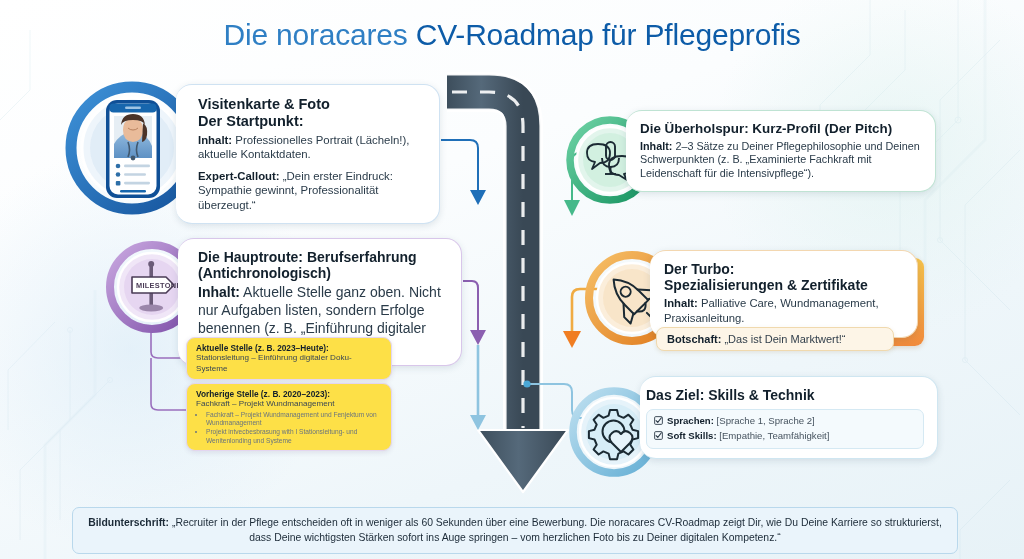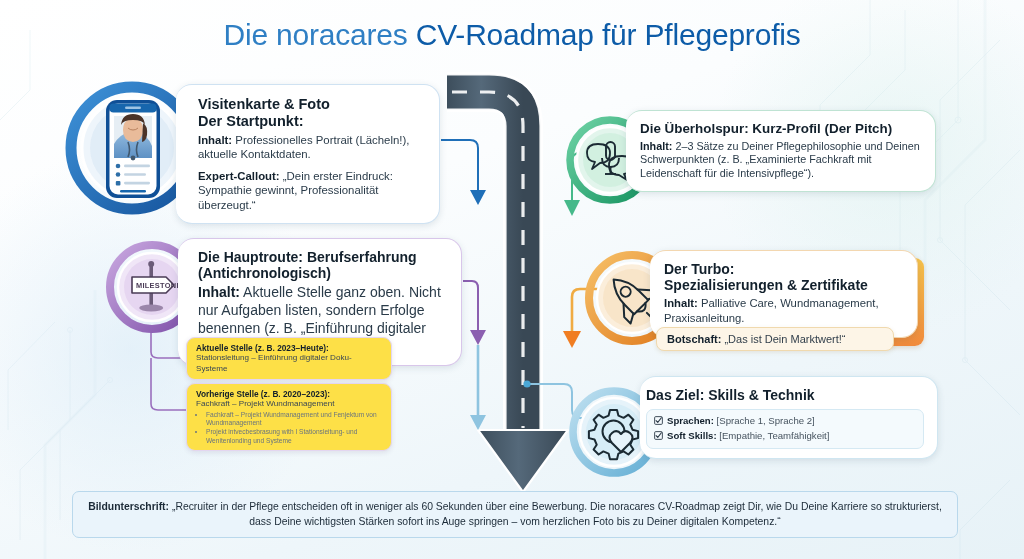--- a/index.html
+++ b/index.html
@@ -88,21 +88,21 @@
     padding:4px 7px 5px 7px;}
   .chk-row{display:flex;align-items:flex-start;gap:4px;font-size:9.6px;line-height:1.42;color:#2d3b48;}
   .chk-row .lbl{font-weight:700;color:#12202c;}
   .chk-row .val{color:#46535f;}
   .chk-box{flex:0 0 auto;margin-top:1px;}
 
   
   .iconwrap{position:absolute;}
 
   
-  #caption{position:absolute;left:72px;top:491px;width:886px;box-sizing:border-box;
+  #caption{position:absolute;left:72px;top:507px;width:886px;box-sizing:border-box;
     background:#eaf4fb;border:1.3px solid #b9d8ec;border-radius:7px;
     padding:7px 14px 8px 14px;text-align:center;font-size:10.4px;line-height:1.45;color:#1b2a37;}
   #caption b{font-weight:700;}
 </style>
 </head>
 <body>
 
 <div id="stage">
 
   <div class="bg-base"></div>

